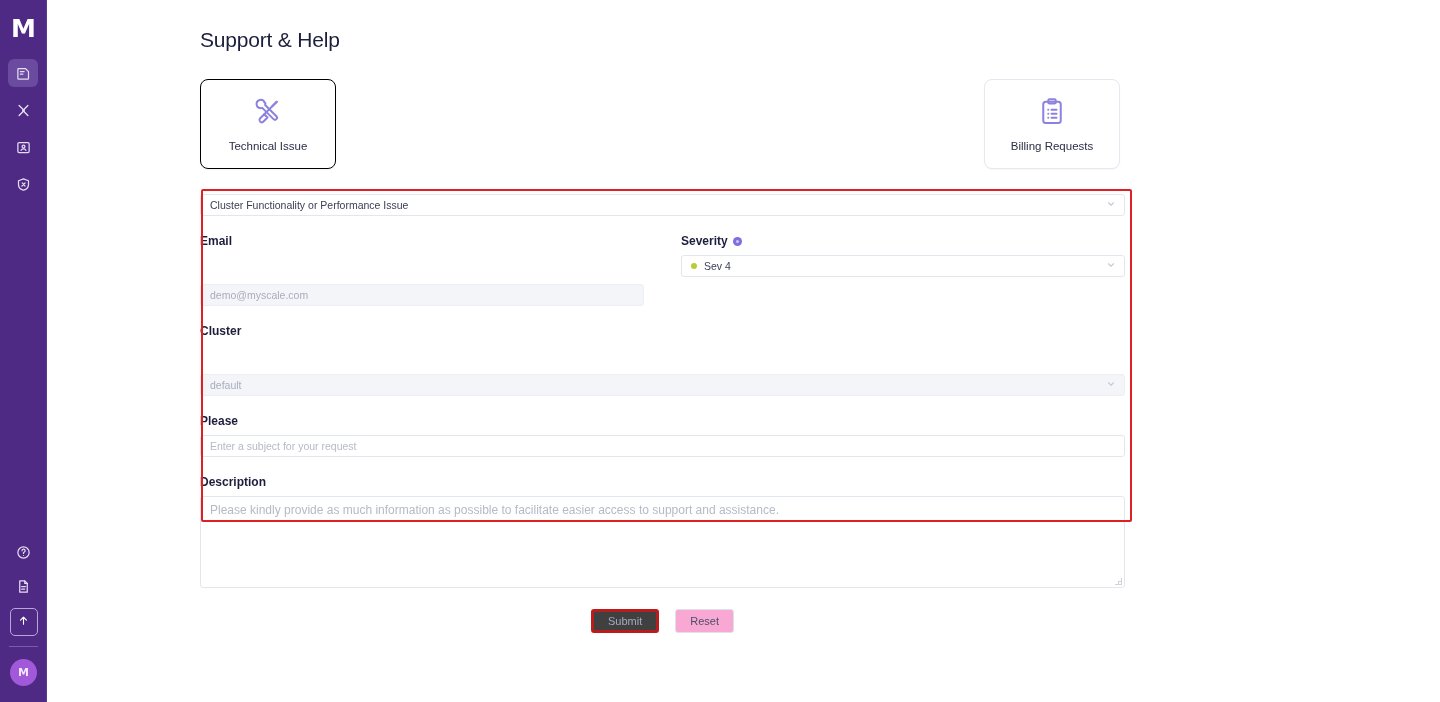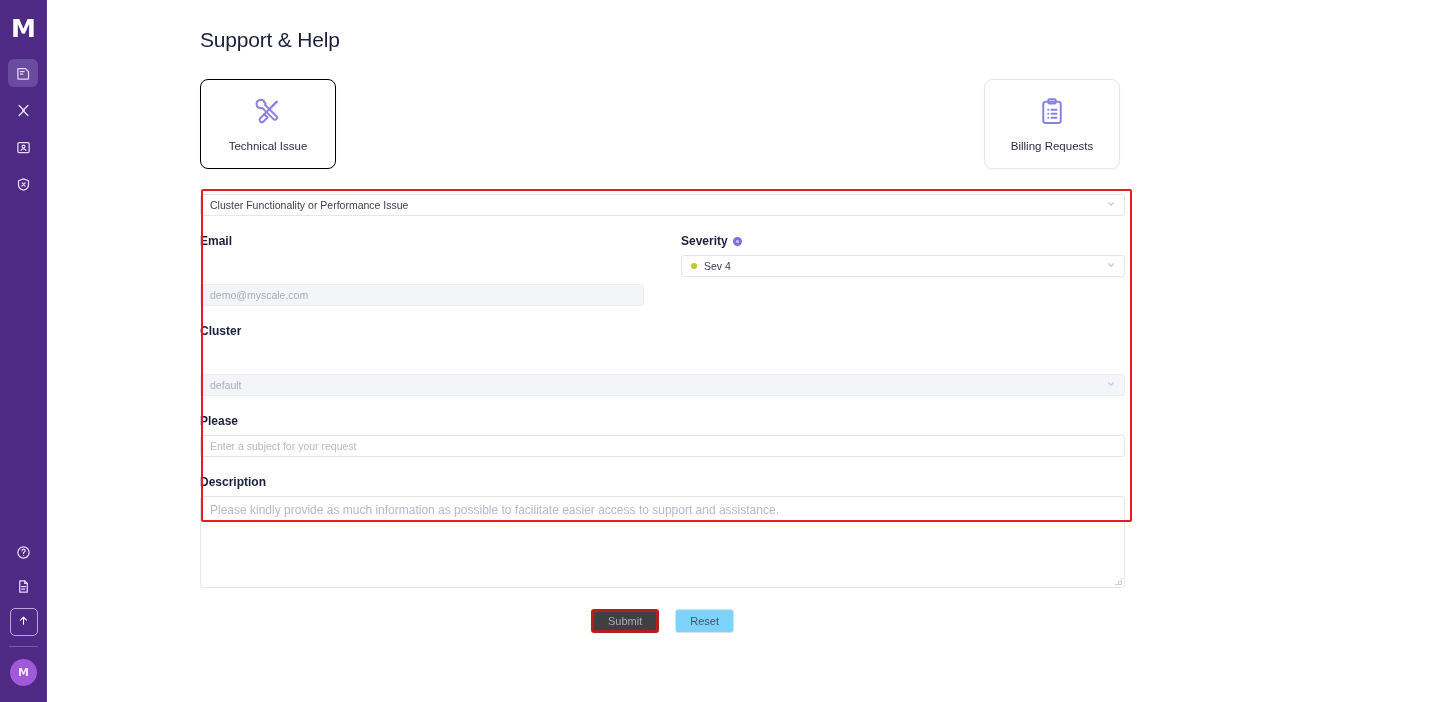--- a/index.html
+++ b/index.html
@@ -138,21 +138,21 @@
     pointer-events: none;
   }
 
   .buttons { display: flex; gap: 16px; justify-content: center; margin-top: 21px; width: 925px; }
   .btn {
     height: 24px; min-width: 56px; border-radius: 3px;
     display: flex; align-items: center; justify-content: center;
     font-size: 11px; padding: 0 14px;
   }
   .btn-submit { background: #404040; color: #a8a9bd; border: 3px solid #b91c1c; }
-  .btn-reset { background: #7dd3fc; color: #4b4f66; border: 1px solid #dfe1ea; }
+  .btn-reset { background: #f9a8d4; color: #4b4f66; border: 1px solid #dfe1ea; }
 </style>
 </head>
 <body>
 
 <div id="app">
 
   <div class="sidebar" style="background: rgb(78, 42, 132);">
     <div class="logo">M</div>
 
     <div class="nav-top">

